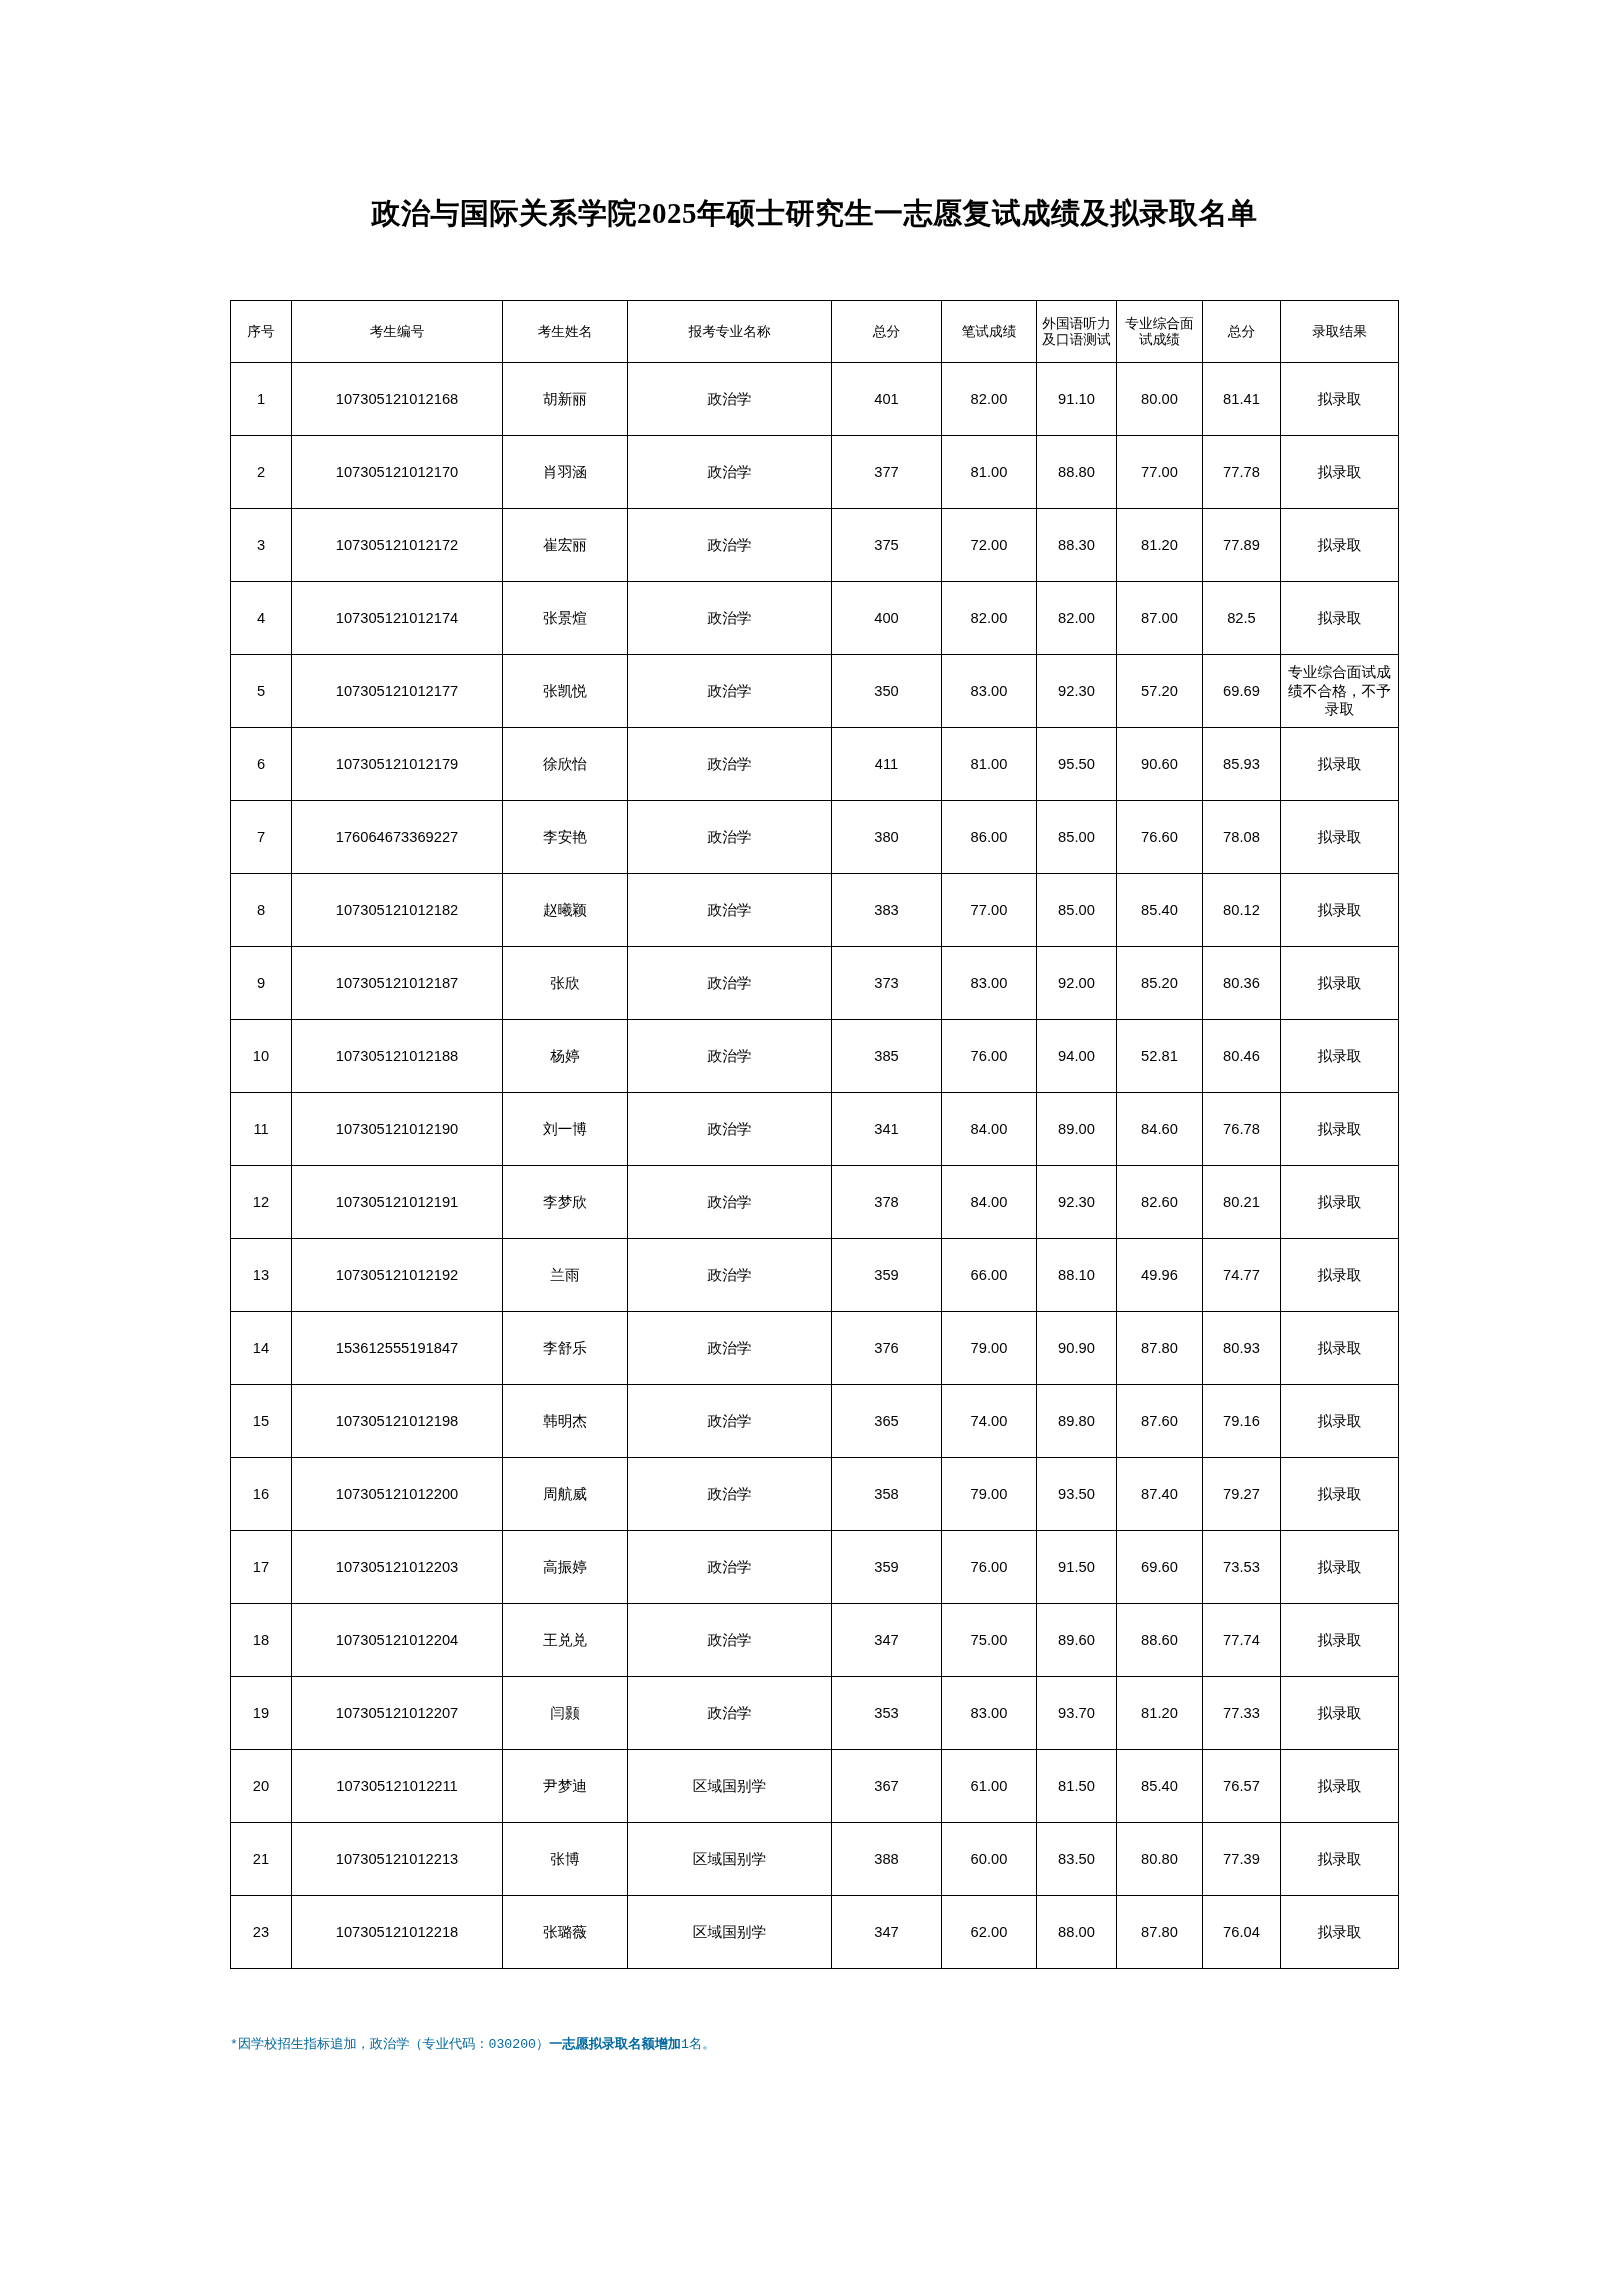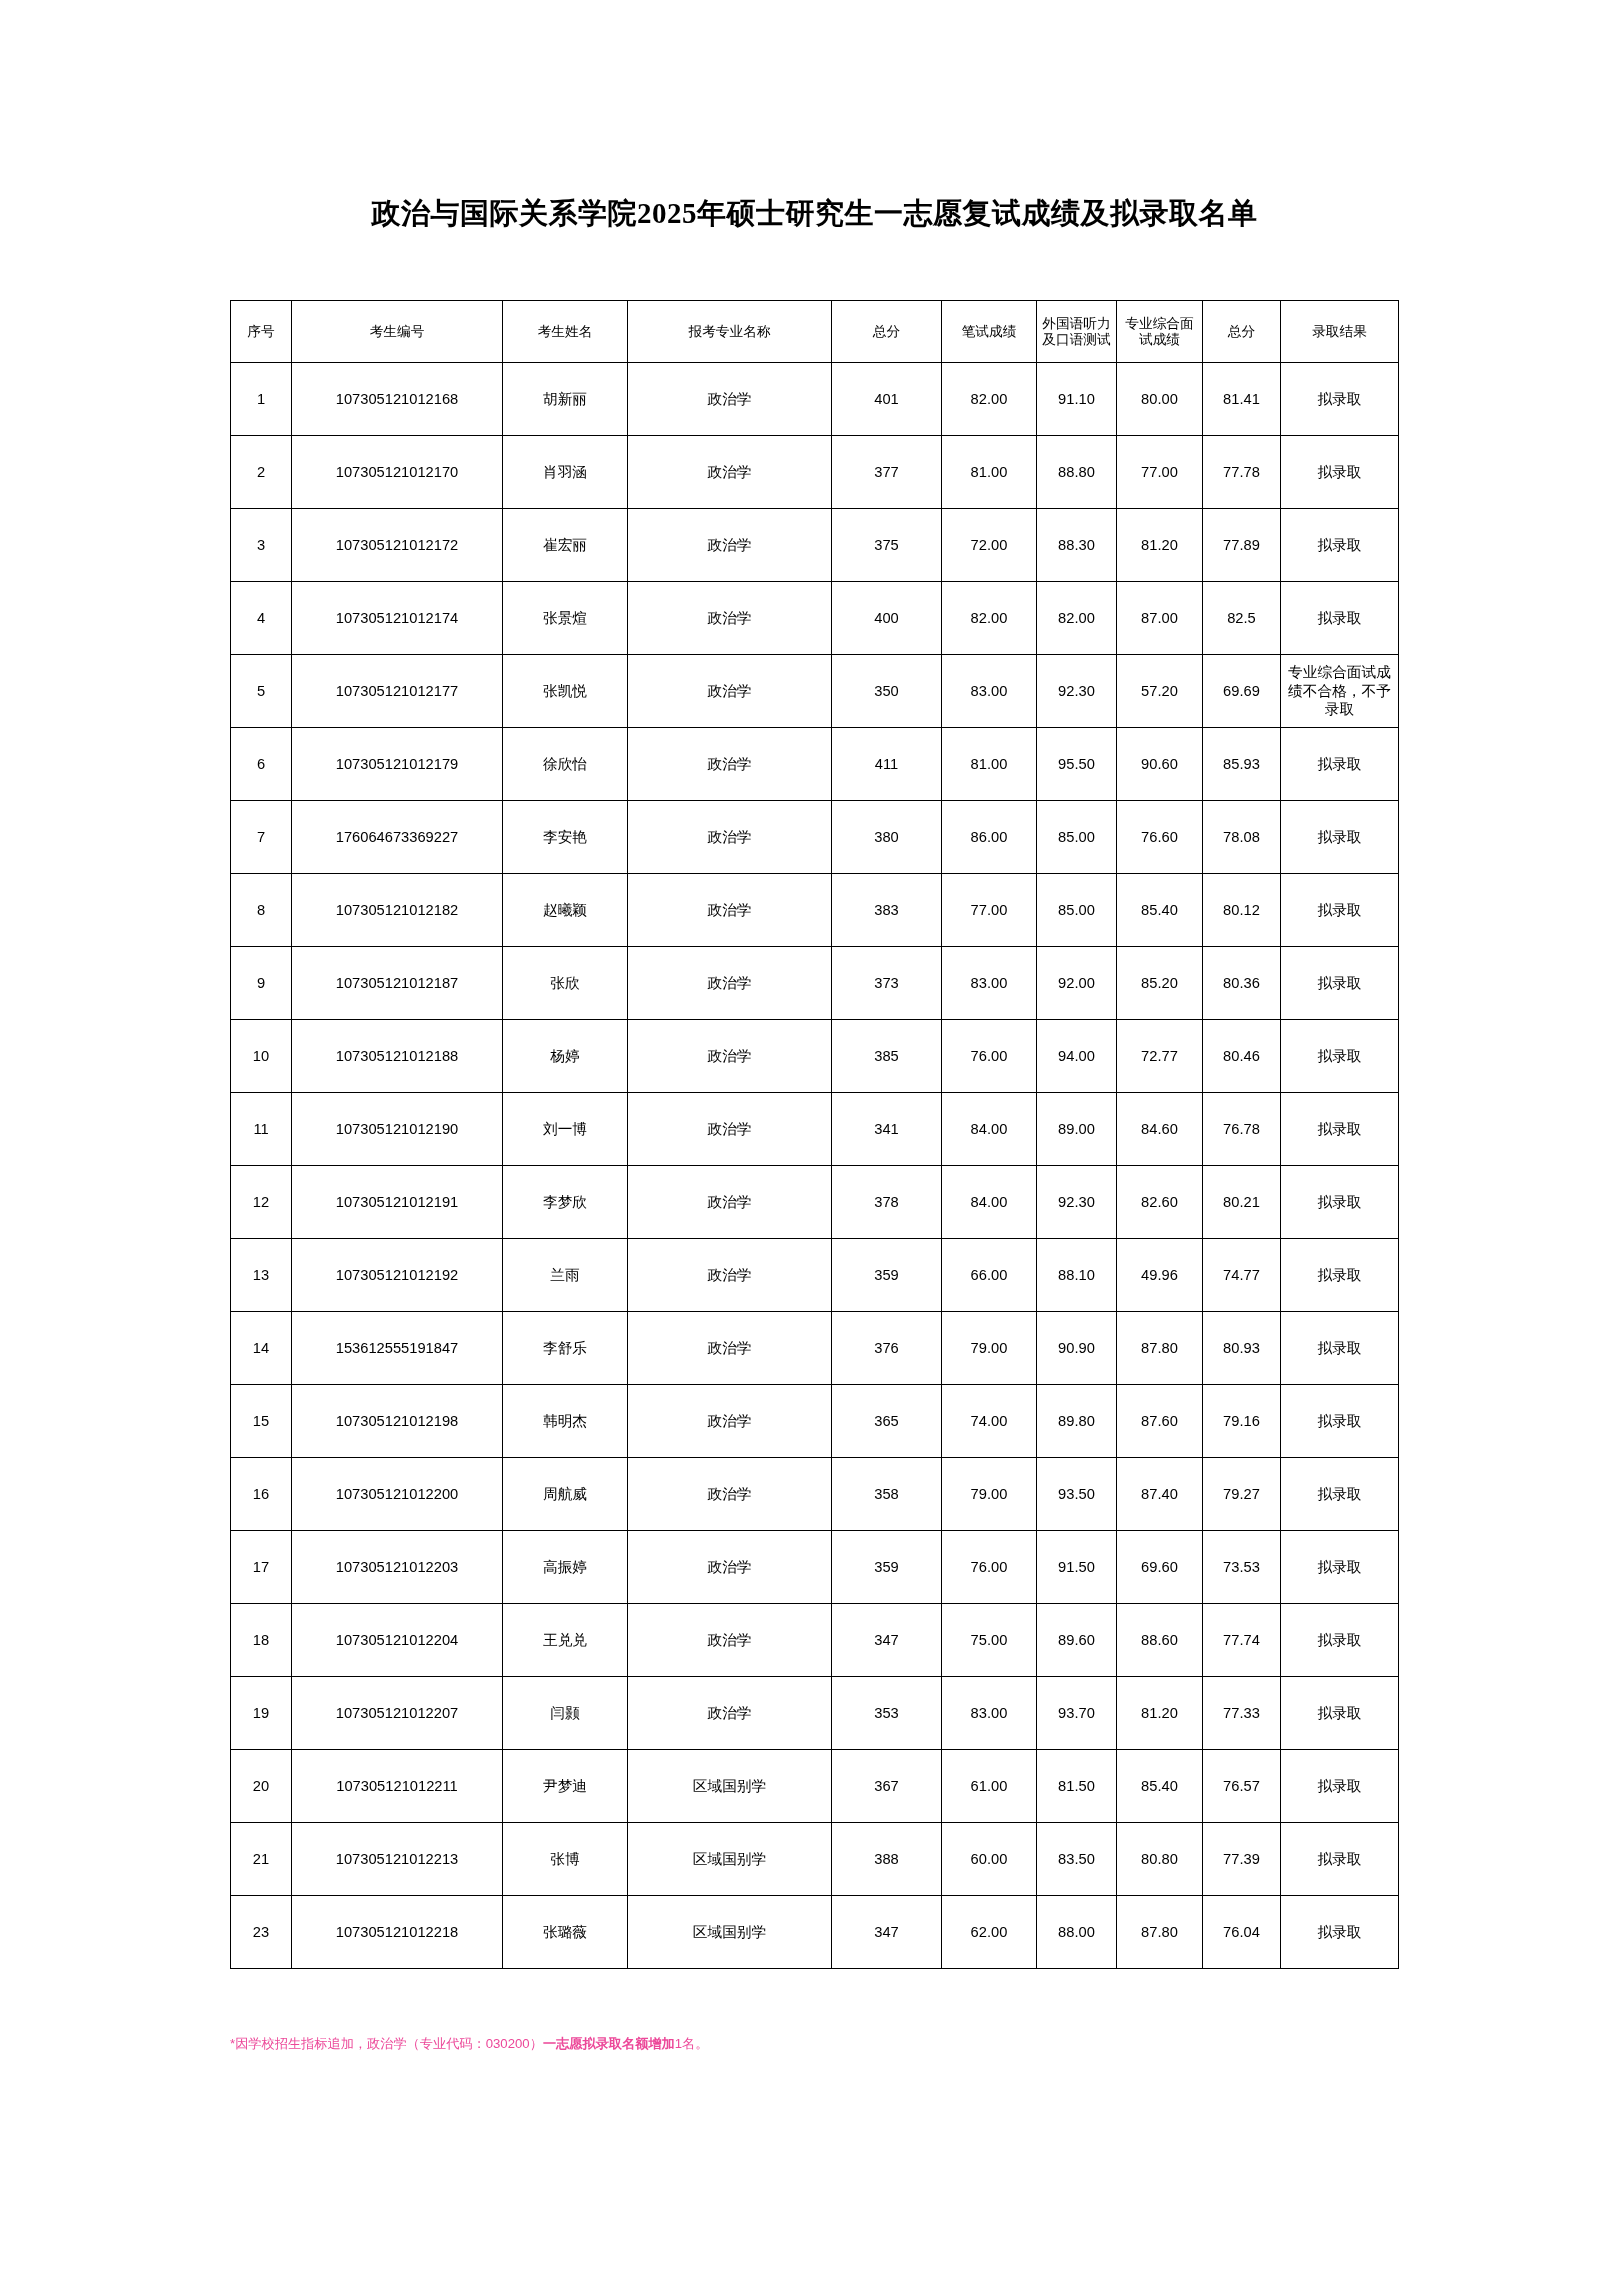--- a/index.html
+++ b/index.html
@@ -83,22 +83,22 @@
   col.c-interview { width: 86px; }
   col.c-total2  { width: 78px; }
   col.c-result  { width: 118px; }
 
   .footnote {
     position: absolute;
     left: 226px;
     top: 2035px;
     width: 1176px;
     font-size: 13.2px;
-    font-family: Liberation Sans, sans-serif;
-    color: #ec4899;
+    font-family: Liberation Mono, monospace;
+    color: #0369a1;
     letter-spacing: 0;
   }
   .footnote b {
     font-weight: bold;
   }
 </style>
 </head>
 <body>
 
 <div class="page">
@@ -243,21 +243,21 @@
             <td>拟录取</td>
           </tr>
           <tr>
             <td>10</td>
             <td>107305121012188</td>
             <td class="name-cell">杨婷</td>
             <td class="major-cell">政治学</td>
             <td>385</td>
             <td>76.00</td>
             <td>94.00</td>
-            <td>72.77</td>
+            <td>52.81</td>
             <td>80.46</td>
             <td>拟录取</td>
           </tr>
           <tr>
             <td>11</td>
             <td>107305121012190</td>
             <td class="name-cell">刘一博</td>
             <td class="major-cell">政治学</td>
             <td>341</td>
             <td>84.00</td>

